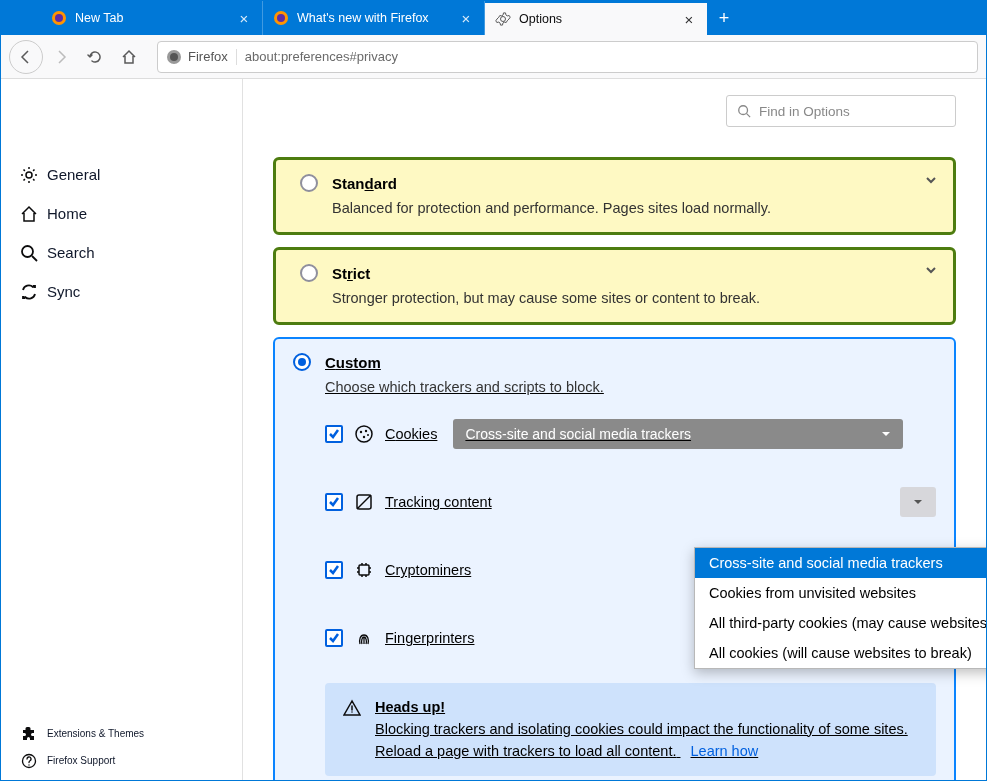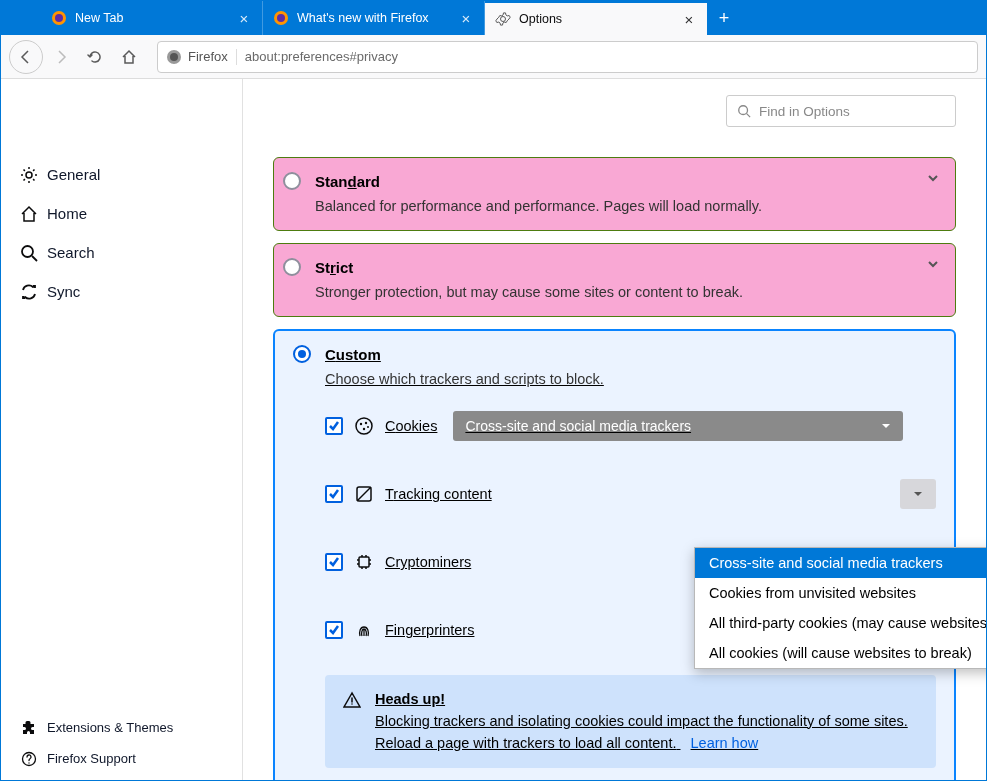--- a/index.html
+++ b/index.html
@@ -24,28 +24,28 @@
   .urlbar .identity { display:flex; align-items:center; gap:6px; border-right:1px solid #ddd; padding-right:8px;}
   .urlbar .url { color:#6a6a6a; }
   
   
   .content { display:flex; height: calc(781px - 34px - 44px); }
   .sidebar { width: 242px; border-right:1px solid #e1e1e1; padding-top: 76px; display:flex; flex-direction:column;}
   .side-item { display:flex; align-items:center; gap:14px; padding: 11px 10px 11px 46px; font-size:15px; color:#0f172a; cursor:pointer; position:relative;}
   .side-item.selected { color:#0060df; font-weight:400;}
   .side-item svg { width:20px; height:20px; position:absolute; left:18px;}
   .side-bottom { margin-top:auto; padding-bottom:8px;}
-  .side-bottom .side-item { font-size:13px; padding:8px 10px 8px 46px;align-items:center;}
+  .side-bottom .side-item { font-size:10px; padding:8px 10px 8px 46px;align-items:center;}
   .side-bottom .side-item svg { width:16px; height:16px; left:20px;}
   
   .main { flex:1; padding: 16px 30px 0 30px; position:relative; overflow:hidden;}
   .search-row { display:flex; justify-content:flex-end; margin-bottom:30px;}
   .search-box { width:230px; height:32px; border:1px solid #ccc; border-radius:3px; display:flex; align-items:center; padding:0 10px; gap:8px; font-size:13.5px; color:#888;}
   
-  .card { border:1px solid #4d7c0f; background:#f9a8d4; border-radius:6px; margin-bottom:12px; padding:14px 20px 16px 9px; position:relative;}
+  .card { border:3px solid #4d7c0f; background:#fef9c3; border-radius:6px; margin-bottom:12px; padding:14px 20px 16px 24px; position:relative;}
   .card.custom { border:2px solid #0a84ff; background:#ebf3ff; padding:14px 18px 18px 18px;text-decoration:underline;}
   .card-head { display:flex; align-items:center; gap:14px;}
   .radio { width:18px; height:18px; border:2px solid #8f8f9d; border-radius:50%; background:#fff; flex-shrink:0; position:relative;}
   .radio.checked { border-color:#0060df;}
   .radio.checked::after { content:""; position:absolute; inset:3px; background:#0060df; border-radius:50%;}
   .card-title { font-weight:600; font-size:15px;}
   .card-title .ul { text-decoration:underline; }
   .card-desc { margin-left:32px; margin-top:8px; font-size:14.5px; color:#333;}
   .expand { position:absolute; right:16px; top:12px; }
   
@@ -191,21 +191,21 @@
           </svg>
         <span>Find in Options</span>
       </div>
     </div>
 
     <div class="card">
       <div class="card-head">
         <span class="radio"></span>
         <span class="card-title"><span>Stan</span><span class="ul">d</span><span>ard</span></span>
       </div>
-      <div class="card-desc">Balanced for performance and performance. Pages will load normally.</div>
+      <div class="card-desc">Balanced for protection and performance. Pages sites load normally.</div>
       <span class="expand"><svg width="12" height="12" viewBox="0 0 12 12" stroke="#555" stroke-width="2" fill="none">
             <path d="M2 4l4 4 4-4"></path>
           </svg></span>
     </div>
 
     <div class="card">
       <div class="card-head">
         <span class="radio"></span>
         <span class="card-title"><span>St</span><span class="ul">r</span><span>ict</span></span>
       </div>

